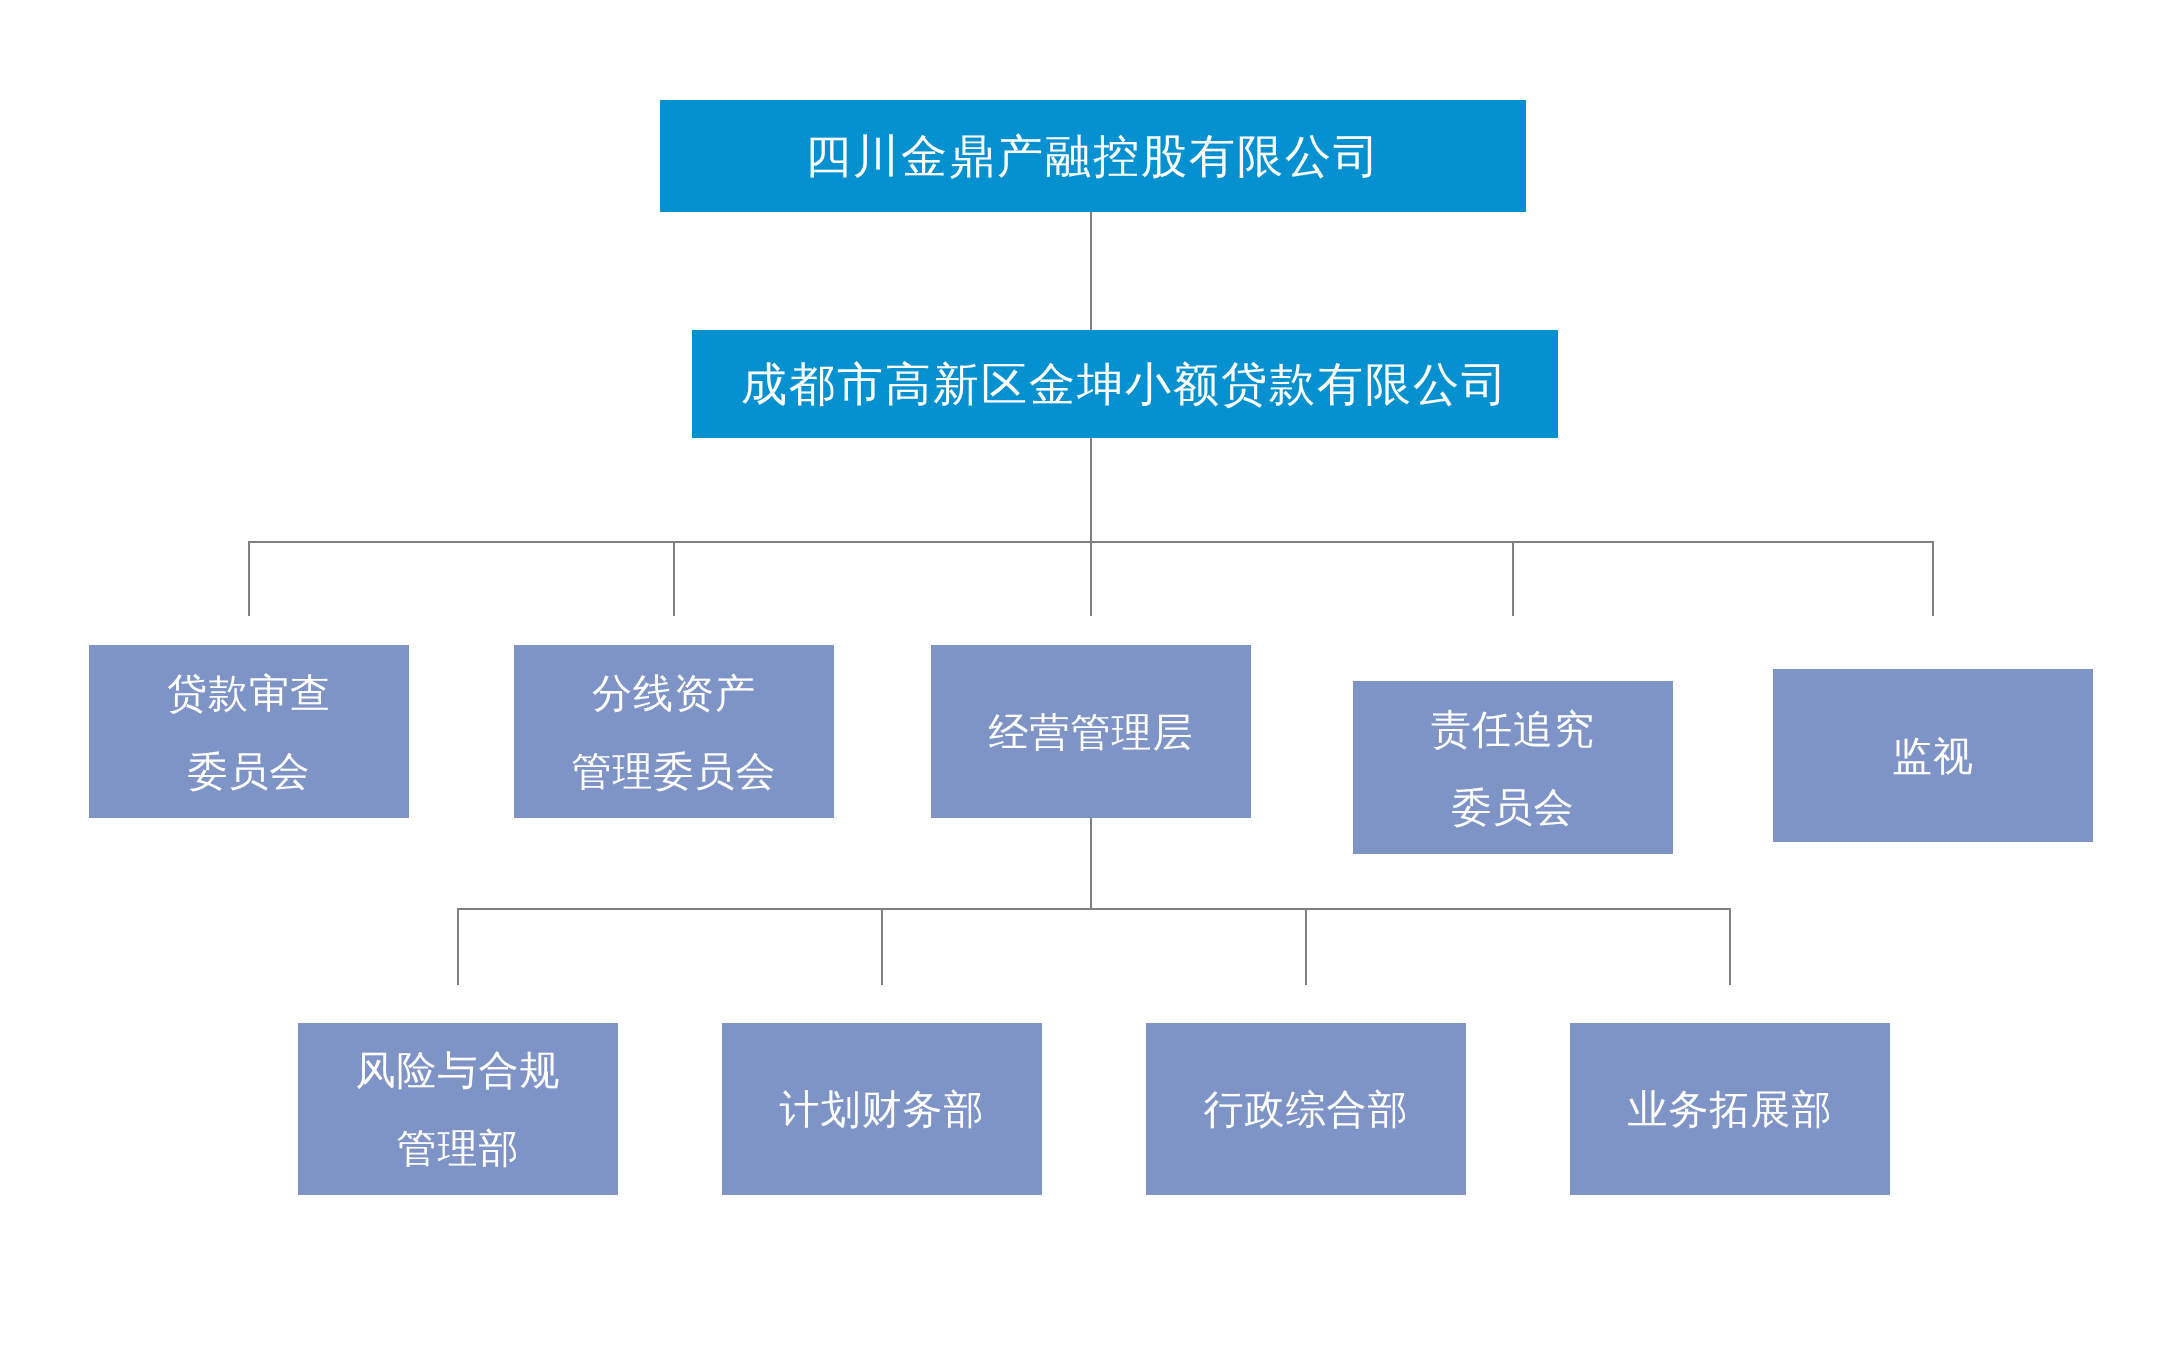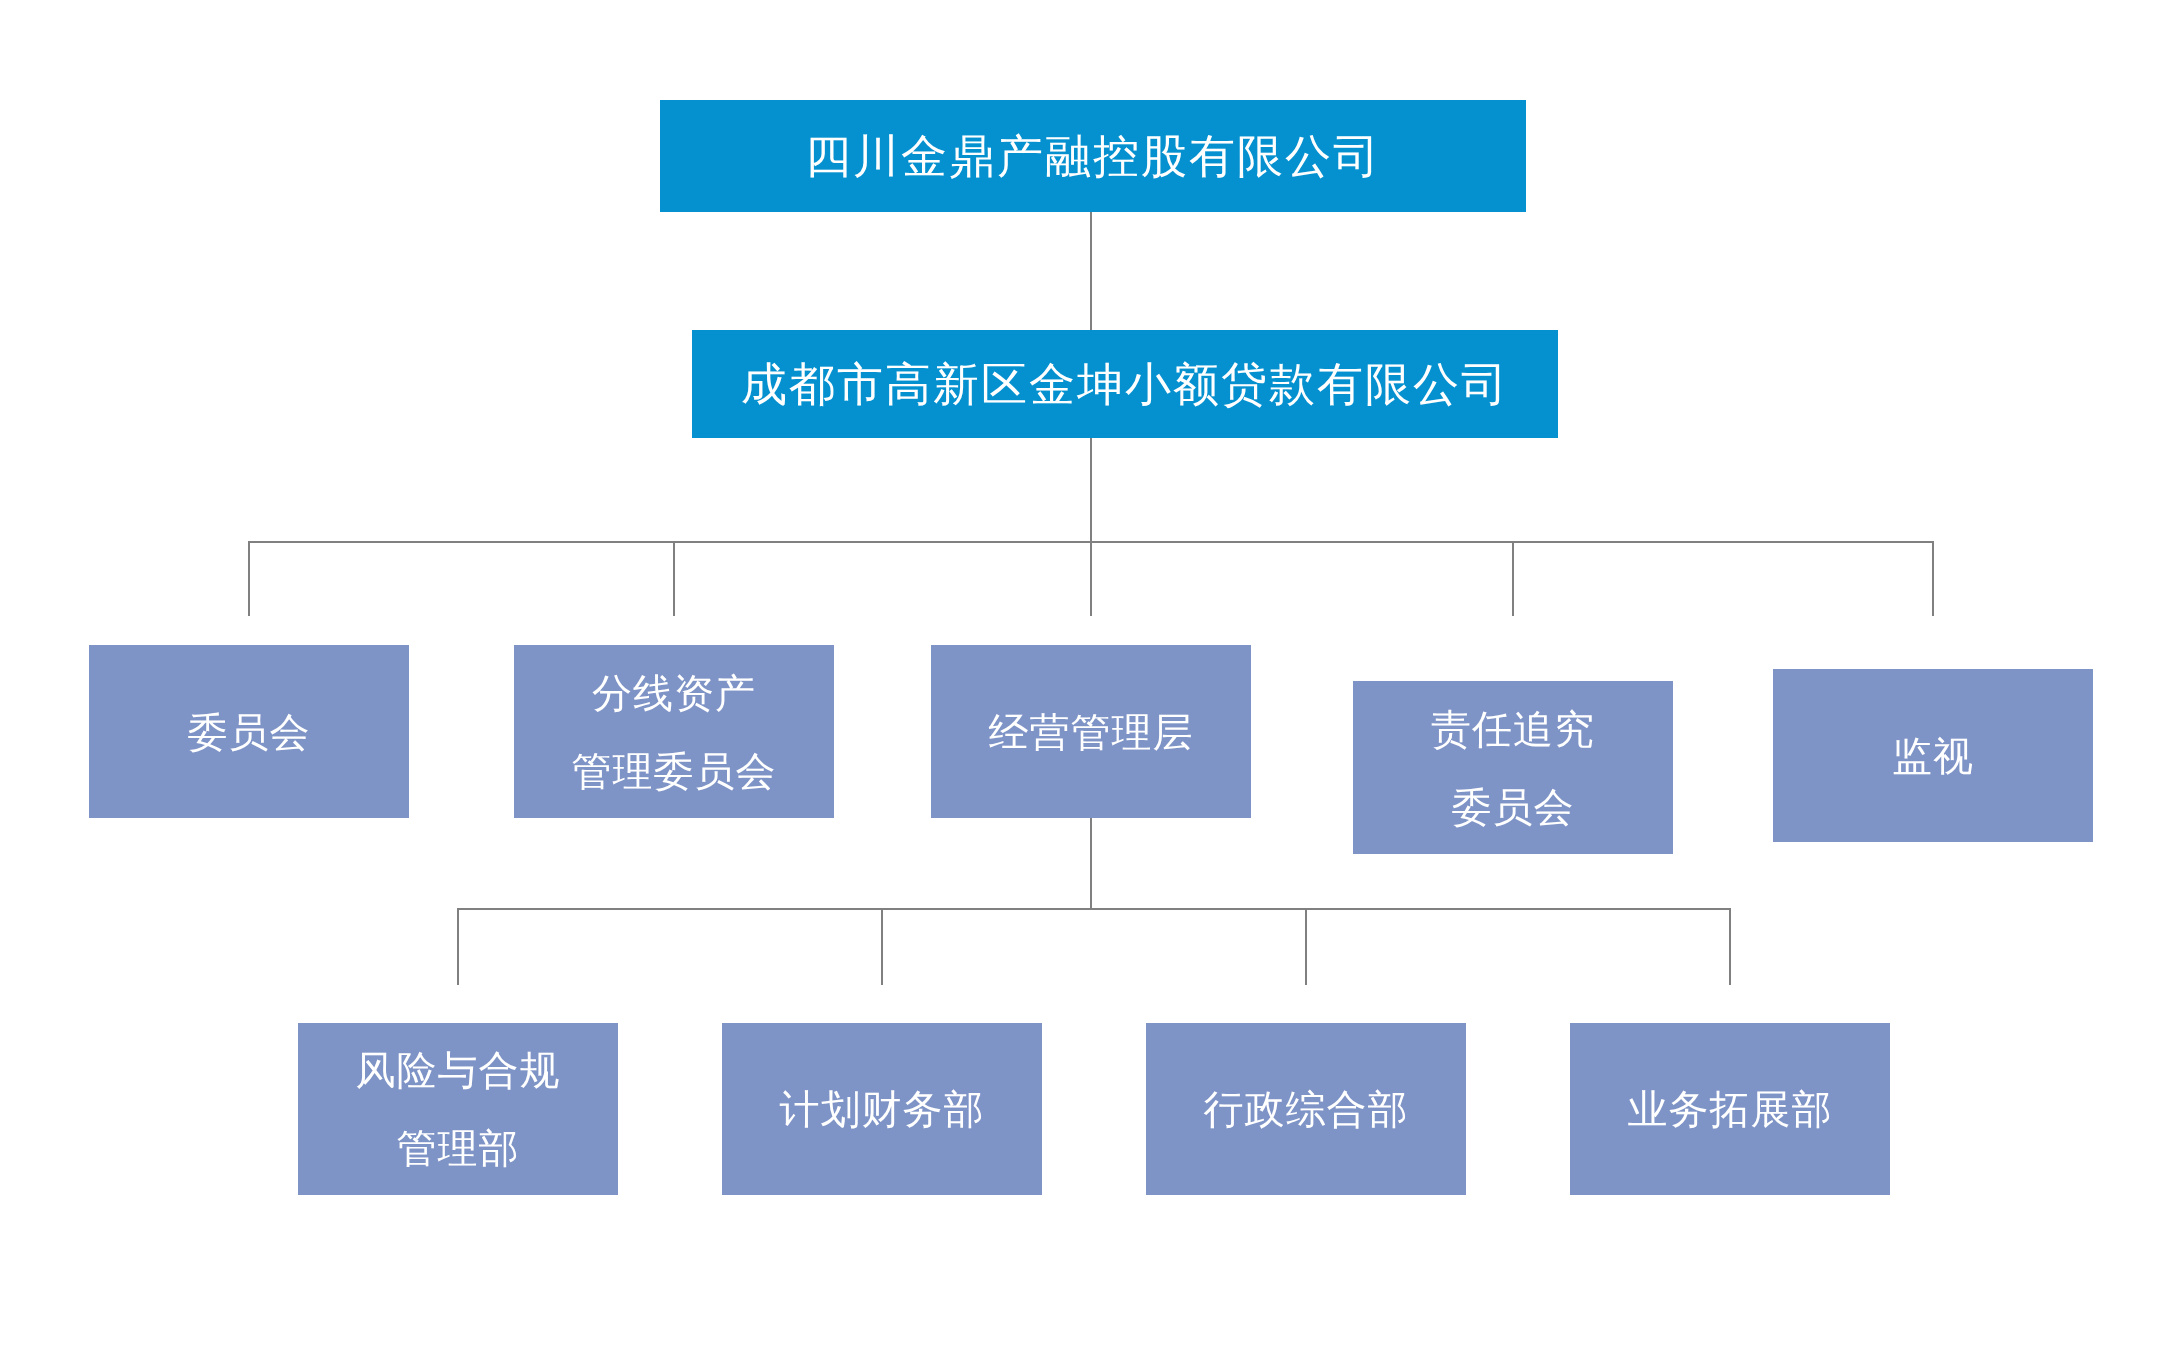--- a/index.html
+++ b/index.html
@@ -100,20 +100,21 @@
 
   <div class="node blue" id="root-box">
     <span class="line">四川金鼎产融控股有限公司</span>
   </div>
 
   <div class="node blue" id="subsidiary-box">
     <span class="line">成都市高新区金坤小额贷款有限公司</span>
   </div>
 
   <div class="node purple" id="l3-box-0">
+    <span class="line">贷款审查</span>
     <span class="line">委员会</span>
   </div>
   <div class="node purple" id="l3-box-1">
     <span class="line">分线资产</span>
     <span class="line">管理委员会</span>
   </div>
   <div class="node purple" id="l3-box-2">
     <span class="line">经营管理层</span>
 
   </div>

